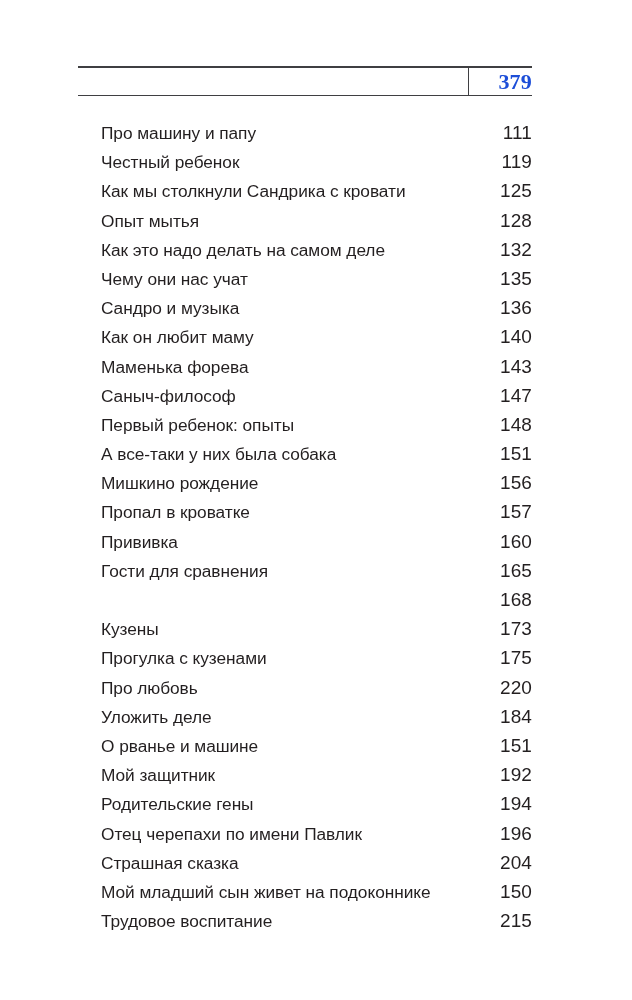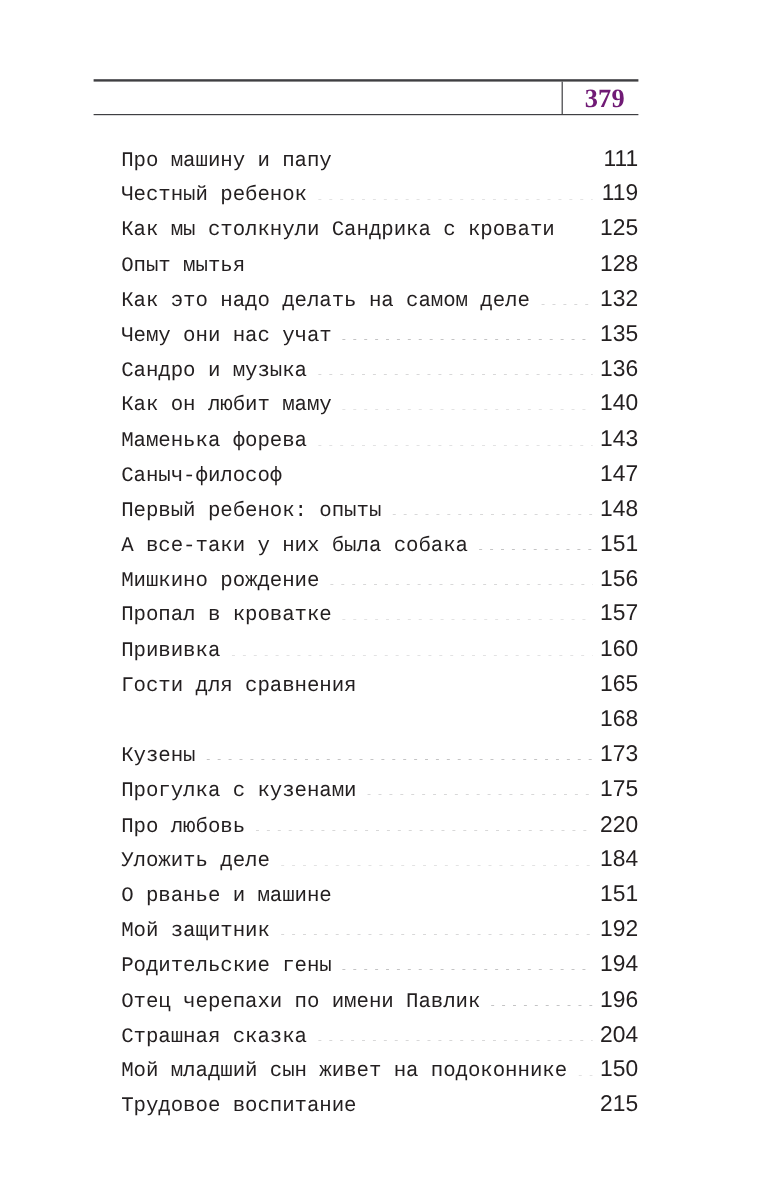--- a/index.html
+++ b/index.html
@@ -58,22 +58,22 @@
     position: absolute;
     left: 398px;
     top: 3px;
     width: 56px;
     height: 26px;
     line-height: 26px;
     font-family: "Liberation Serif", serif;
     font-weight: bold;
     font-size: 22px;
     letter-spacing: 0.2px;
-    color: #701a75;
-    text-align: center;
+    color: #1d4ed8;
+    text-align: right;
   }
 
   
   .toc {
     position: absolute;
     left: 101px;
     top: 118px;
     width: 431px;
   }
   .toc-entry {
@@ -82,21 +82,20 @@
     width: 100%;
     height: 29.2px;
     font-size: 17.3px;
     line-height: 29.2px;
     color: #231f20;
     white-space: nowrap;
   }
   .toc-title {
     flex: 0 0 auto;
     letter-spacing: -0.05px;
-    font-family: Liberation Mono, monospace;
   }
   .toc-leader {
     flex: 1 1 auto;
     margin: 0 5px 0 6px;
     position: relative;
     height: 1px;
     overflow: hidden;
   }
   .toc-leader::before {
     content: "";

